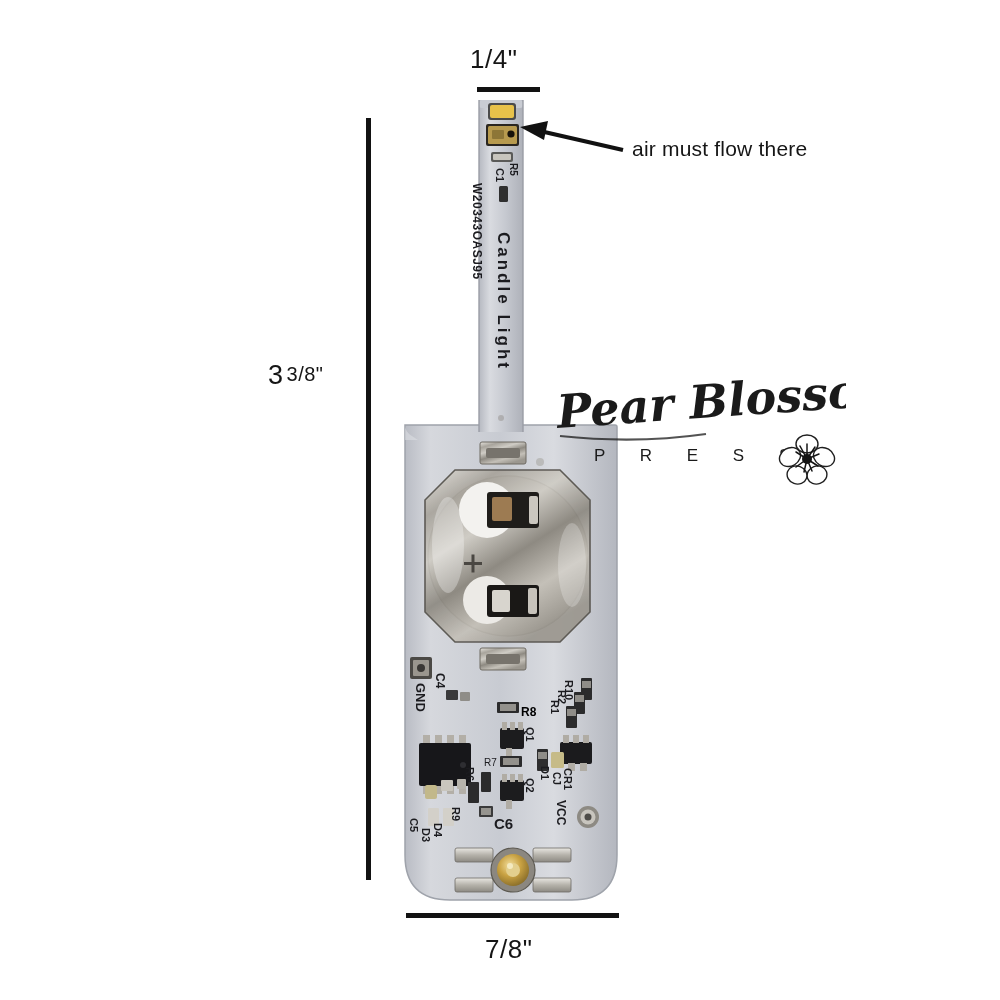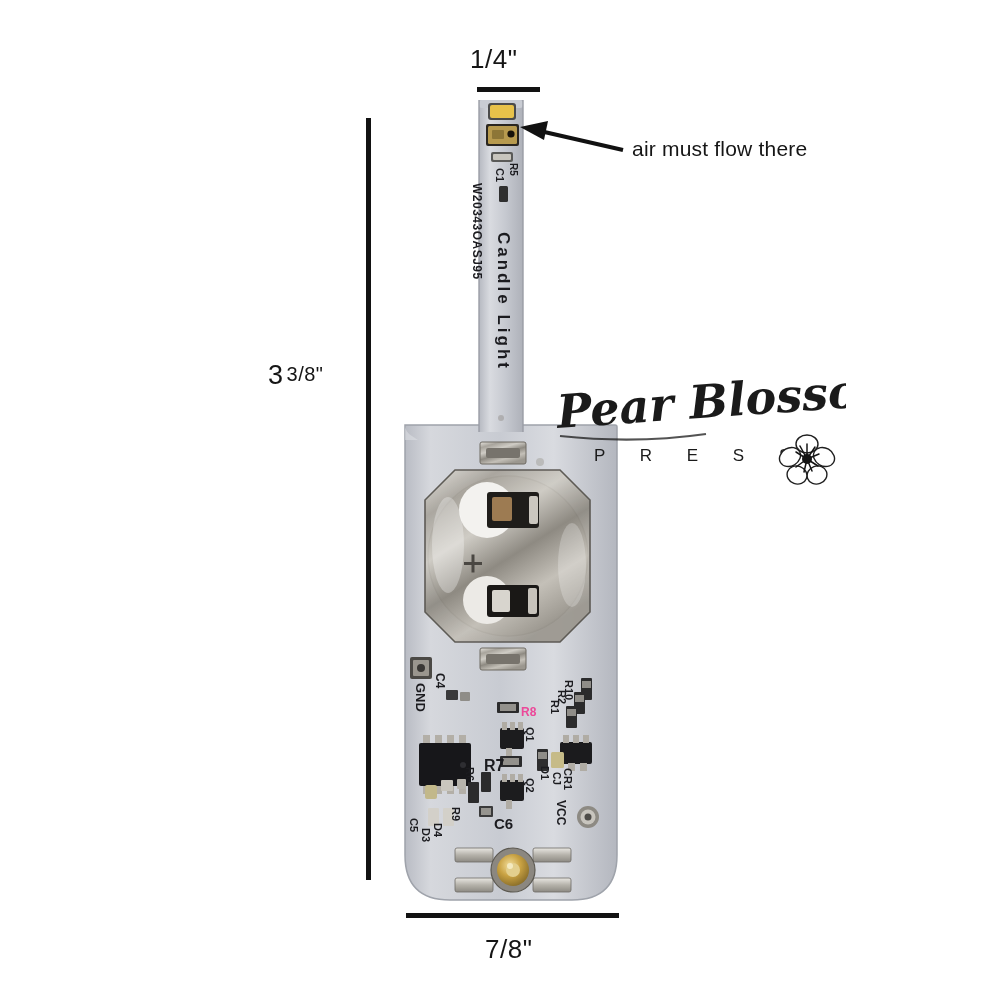--- a/index.html
+++ b/index.html
@@ -133,30 +133,30 @@
   #silk-c4 {
     left: 447px; top: 673px;
     font-size: 12px;
     font-weight: 700;
   }
   #silk-r8 {
     position: absolute;
     left: 521px; top: 705px;
     font-size: 12px;
     font-weight: 700;
-    color: #ec4899;
+    color: #000000;
   }
   #silk-q1 { left: 536px; top: 727px; font-size: 11px; font-weight: 700; }
   #silk-r10 { left: 575px; top: 680px; font-size: 11px; font-weight: 700; }
   #silk-r2  { left: 568px; top: 690px; font-size: 11px; font-weight: 700; }
   #silk-r1  { left: 561px; top: 700px; font-size: 11px; font-weight: 700; }
   #silk-r7 {
     position: absolute;
     left: 484px; top: 757px;
-    font-size: 16px; font-weight: 700; color: #1b1b1f;
+    font-size: 10px; font-weight: 400; color: #1b1b1f;
   }
   #silk-r6 { left: 476px; top: 767px; font-size: 11px; font-weight: 700; }
   #silk-q2 { left: 536px; top: 778px; font-size: 11px; font-weight: 700; }
   #silk-d1 { left: 551px; top: 766px; font-size: 11px; font-weight: 700; }
   #silk-cj { left: 562px; top: 772px; font-size: 10px; font-weight: 700; }
   #silk-cr1 { left: 574px; top: 768px; font-size: 11px; font-weight: 700; }
   #silk-c6 {
     position: absolute;
     left: 494px; top: 815px;
     font-size: 15px; font-weight: 700; color: #1b1b1f;

